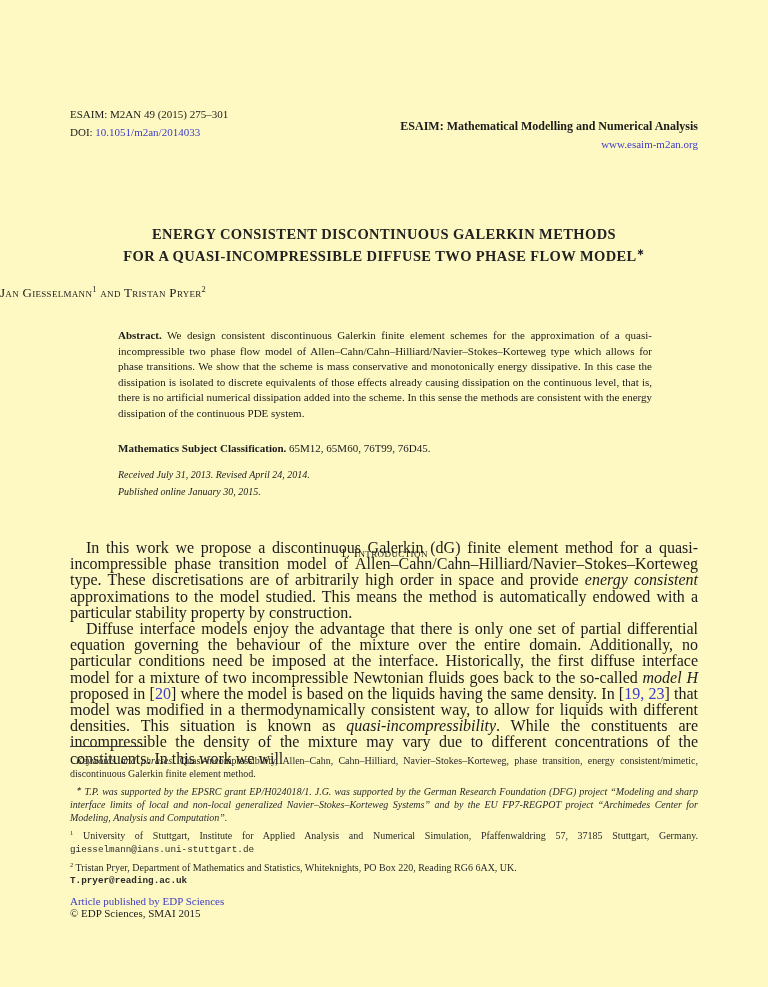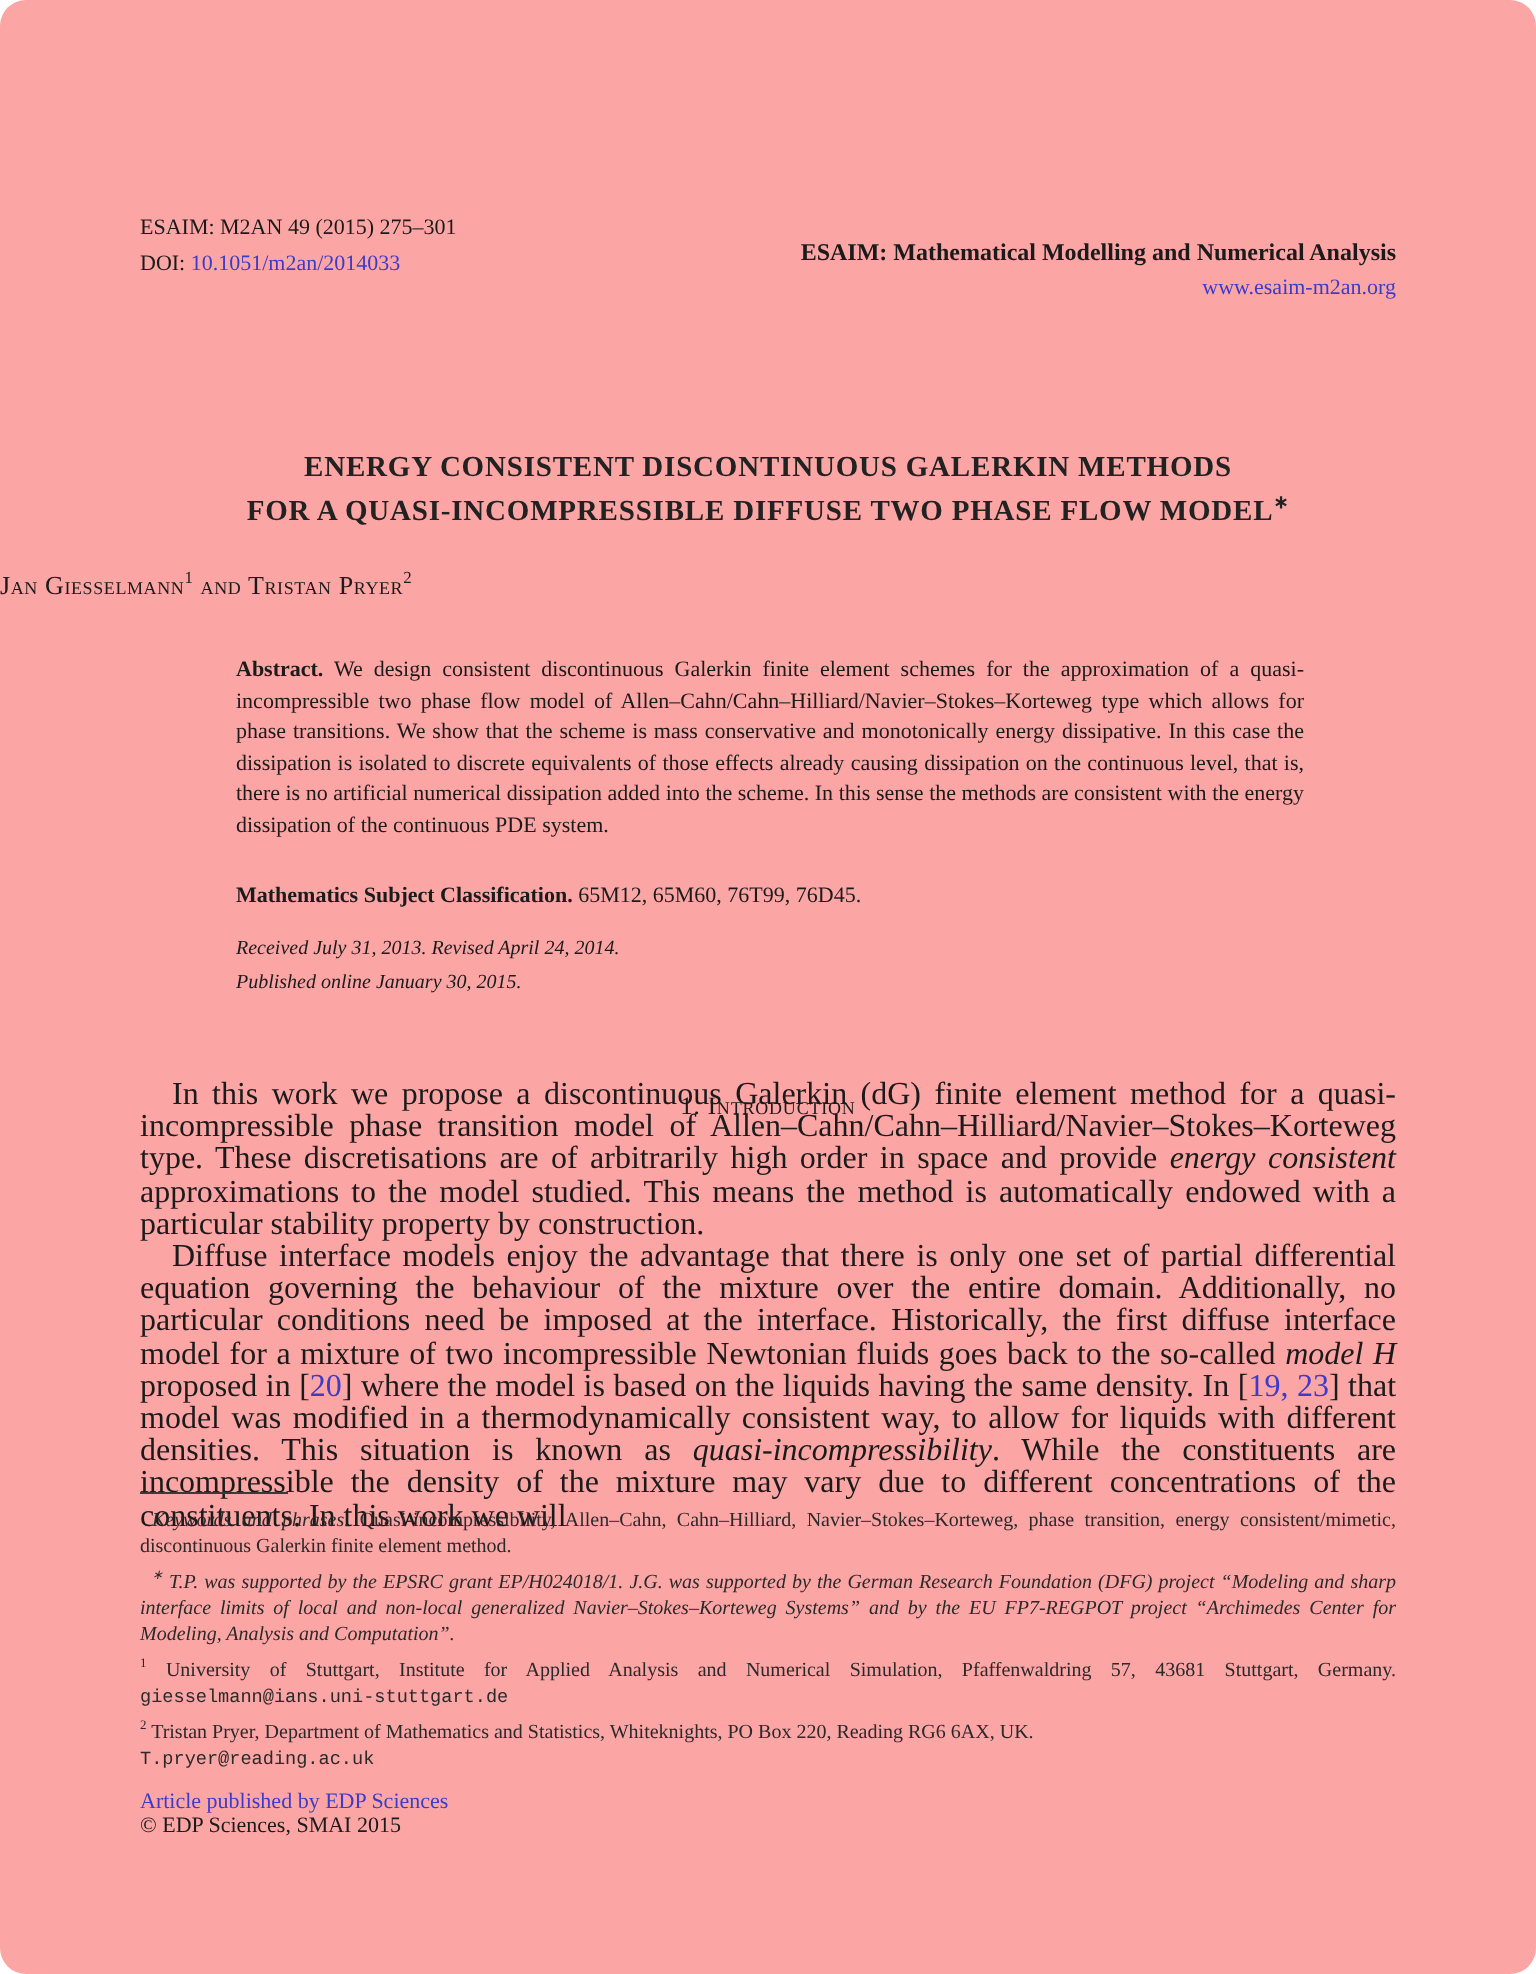--- a/index.html
+++ b/index.html
@@ -1,25 +1,24 @@
 <!DOCTYPE html>
 <html><head>
 <meta charset="utf-8">
 <style>
   * { margin: 0; padding: 0; box-sizing: border-box; }
   html, body { background: #ffffff; }
   .page {
     position: relative;
     width: 768px;
     height: 987px;
-    background: #fca5a5;
+    background: #fef9c3;
     font-family: "Liberation Serif", serif;
     color: #1b1b1b;
     overflow: hidden;
-    border-radius: 13px;
   }
   .link { color: #3c3cc8; text-decoration: none; cursor: pointer; }
   .b { font-weight: bold; }
   sup { font-size: 0.65em; vertical-align: super; line-height: 0; }
   .sc { font-variant: small-caps; }
   em { font-style: italic; }
 
   .header {
     position: absolute; left: 70px; right: 70px; top: 106px;
     display: flex; justify-content: space-between;
@@ -69,21 +68,21 @@
 
   .footnotes {
     position: absolute; left: 70px; width: 628px; top: 746px;
     font-size: 10px; line-height: 13.2px; text-align: justify;
     color: #2a2a2a;
   }
   .fn-rule { width: 74px; border-top: 1px solid #3a3a3a; margin-bottom: 7px; }
   .fn { margin-bottom: 4.5px; }
   .fn.indent { text-indent: 6px; }
   .mono { font-family: "Liberation Mono", monospace; font-size: 9.3px; }
-  .email-block { display: block; text-indent: 0; }
+  .email-block { display: block; text-indent: 0; font-weight: bold; }
 
   .footer {
     position: absolute; left: 70px; right: 70px; top: 895px;
     display: flex; justify-content: space-between; font-size: 11px; flex-direction: column;
   }
 </style>
 </head>
 <body>
 
 <div class="page">
@@ -119,21 +118,21 @@
 
   <div class="body-text">
     <p><span>In this work we propose a discontinuous Galerkin (dG) finite element method for a quasi-incompressible phase transition model of Allen–Cahn/Cahn–Hilliard/Navier–Stokes–Korteweg type. These discretisations are of arbitrarily high order in space and provide </span><em>energy consistent</em><span> approximations to the model studied. This means the method is automatically endowed with a particular stability property by construction.</span></p>
     <p><span>Diffuse interface models enjoy the advantage that there is only one set of partial differential equation governing the behaviour of the mixture over the entire domain. Additionally, no particular conditions need be imposed at the interface. Historically, the first diffuse interface model for a mixture of two incompressible Newtonian fluids goes back to the so-called </span><em>model H</em><span> proposed in [</span><a class="link">20</a><span>] where the model is based on the liquids having the same density. In [</span><a class="link">19, 23</a><span>] that model was modified in a thermodynamically consistent way, to allow for liquids with different densities. This situation is known as </span><em>quasi-incompressibility</em><span>. While the constituents are incompressible the density of the mixture may vary due to different concentrations of the constituents. In this work we will</span></p>
   </div>
 
   <div class="footnotes">
     <div class="fn-rule"></div>
     <p class="fn indent"><em>Keywords and phrases.</em><span> Quasi-incompressibility, Allen–Cahn, Cahn–Hilliard, Navier–Stokes–Korteweg, phase transition, energy consistent/mimetic, discontinuous Galerkin finite element method.</span></p>
     <p class="fn indent"><em><sup>∗</sup><span> T.P. was supported by the EPSRC grant EP/H024018/1. J.G. was supported by the German Research Foundation (DFG) project “Modeling and sharp interface limits of local and non-local generalized Navier–Stokes–Korteweg Systems” and by the EU FP7-REGPOT project “Archimedes Center for Modeling, Analysis and Computation”.</span></em></p>
-    <p class="fn"><sup>1</sup><span> University of Stuttgart, Institute for Applied Analysis and Numerical Simulation, Pfaffenwaldring 57, 43681 Stuttgart, Germany. </span><span class="mono">giesselmann@ians.uni-stuttgart.de</span></p>
+    <p class="fn"><sup>1</sup><span> University of Stuttgart, Institute for Applied Analysis and Numerical Simulation, Pfaffenwaldring 57, 37185 Stuttgart, Germany. </span><span class="mono">giesselmann@ians.uni-stuttgart.de</span></p>
     <p class="fn"><sup>2</sup><span> Tristan Pryer, Department of Mathematics and Statistics, Whiteknights, PO Box 220, Reading RG6 6AX, UK.</span><span class="mono email-block">T.pryer@reading.ac.uk</span></p>
   </div>
 
   <div class="footer">
     <a class="link">Article published by EDP Sciences</a>
     <span>© EDP Sciences, SMAI 2015</span>
   </div>
 
 </div>
 

